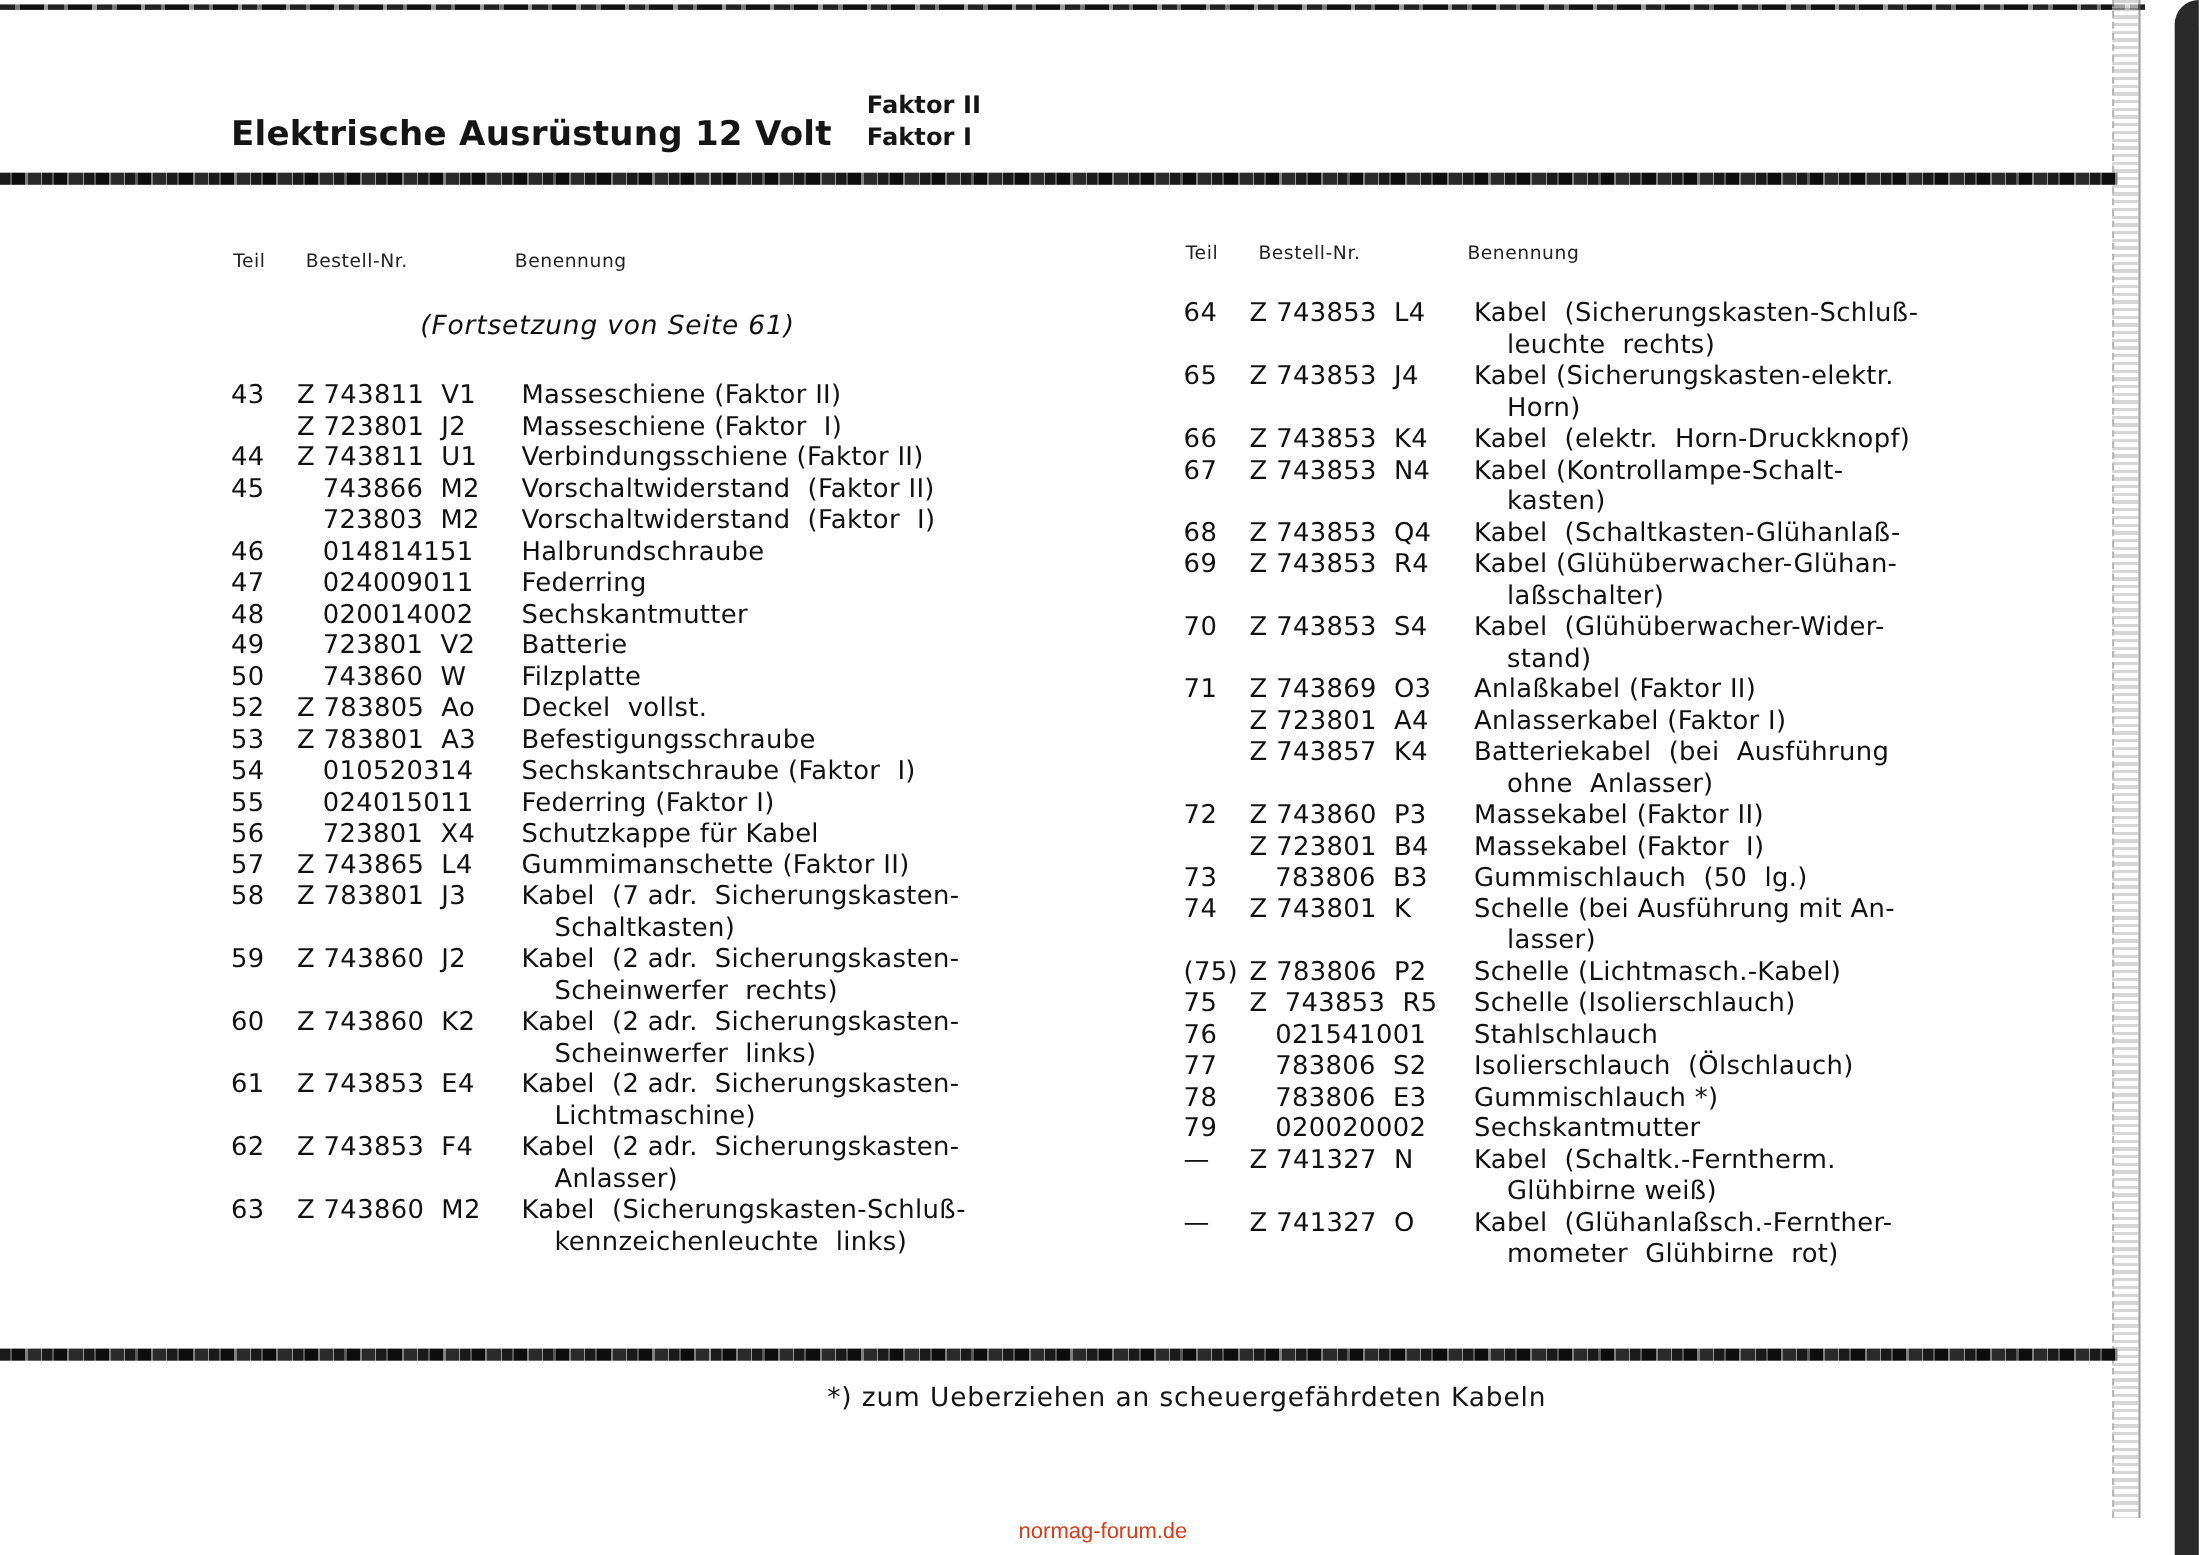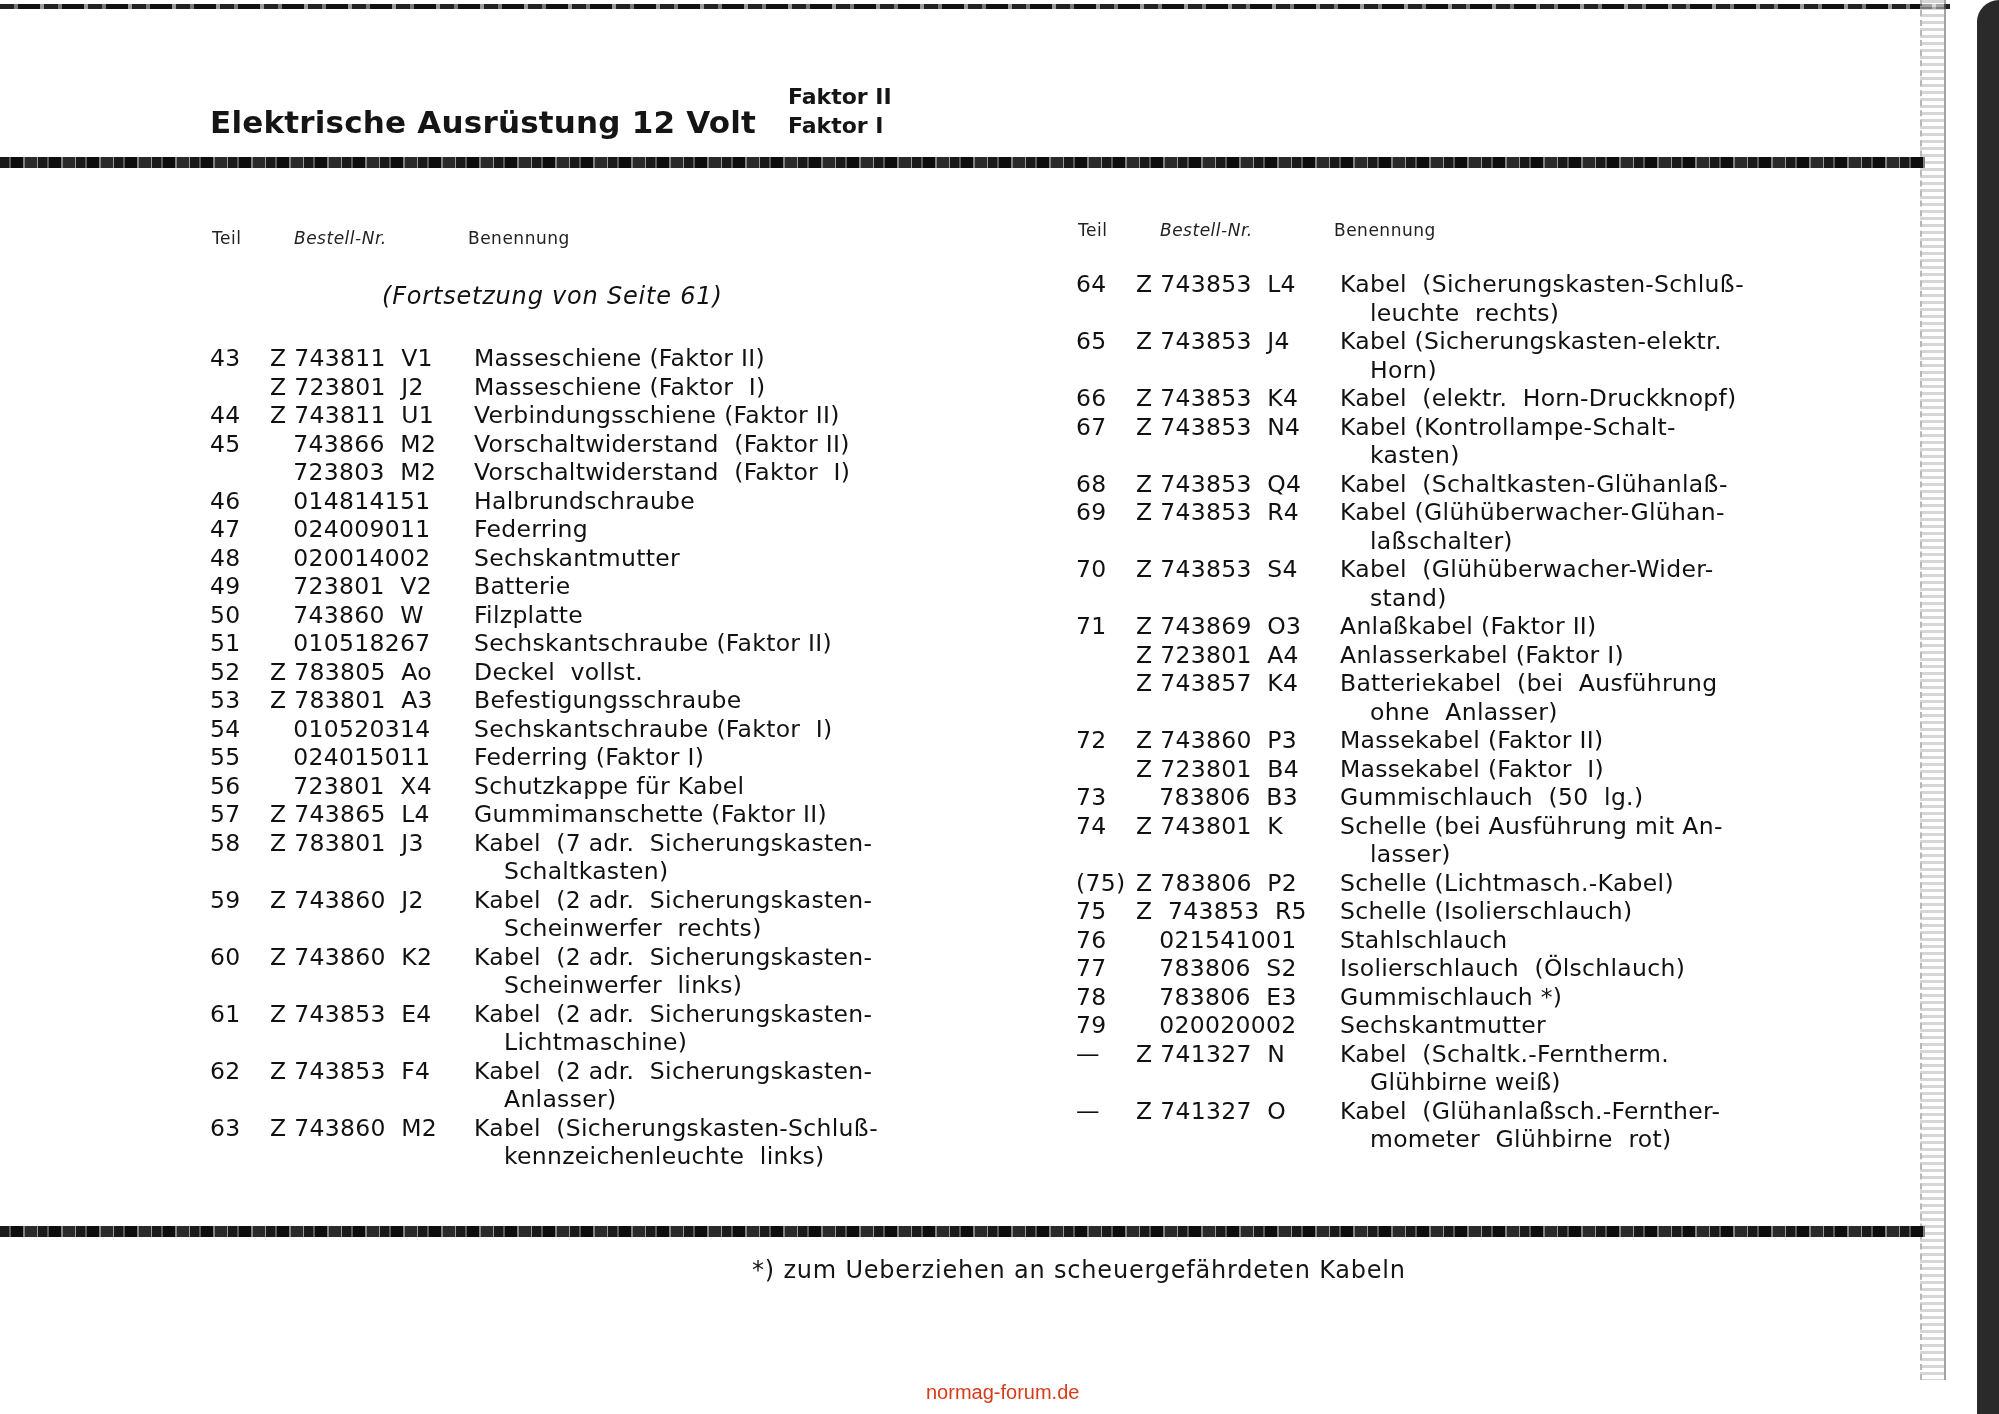--- a/index.html
+++ b/index.html
@@ -36,21 +36,21 @@
     position: absolute; left: 788px; top: 82px;
     font-size: 22px; font-weight: bold; line-height: 29px; color: #151515;
   }
   .col { position: absolute; }
   .col.left { left: 210px; top: 228px; width: 720px; }
   .col.right { left: 1076px; top: 220px; width: 720px; }
 
   .hdr { position: relative; height: 30px; font-size: 17px; color: #222; letter-spacing: 0.5px; }
   .hdr span { position: absolute; top: 0; }
   .hdr .h-teil { left: 2px; }
-  .hdr .h-nr { left: 84px; font-style: italic; }
+  .hdr .h-nr { left: 68px; }
   .hdr .h-ben { left: 258px; }
 
   .cont { font-size: 24px; text-align: left; padding-left: 172px; margin-top: 24px; margin-bottom: 34px; letter-spacing: 0.8px; font-style: italic; }
 
   .rows { font-size: 23.5px; line-height: 28.5px; letter-spacing: 0.3px; }
   .right .rows { margin-top: 20px; }
   .row { position: relative; display: block; }
   .row .teil { position: absolute; left: 0; width: 60px; }
   .row .nr { position: absolute; left: 60px; width: 200px; white-space: pre; }
   .row .ben { display: block; margin-left: 264px; white-space: pre-wrap; }
@@ -131,25 +131,20 @@
         <span class="teil">49</span>
         <span class="nr">   723801  V2</span>
         <span class="ben"><span>Batterie</span></span>
       </div>
       <div class="row">
         <span class="teil">50</span>
         <span class="nr">   743860  W</span>
         <span class="ben"><span>Filzplatte</span></span>
       </div>
       <div class="row">
-        <span class="teil">51</span>
-        <span class="nr">   010518267</span>
-        <span class="ben"><span>Sechskantschraube (Faktor II)</span></span>
-      </div>
-      <div class="row">
         <span class="teil">52</span>
         <span class="nr">Z 783805  Ao</span>
         <span class="ben"><span>Deckel  vollst.</span></span>
       </div>
       <div class="row">
         <span class="teil">53</span>
         <span class="nr">Z 783801  A3</span>
         <span class="ben"><span>Befestigungsschraube</span></span>
       </div>
       <div class="row">

